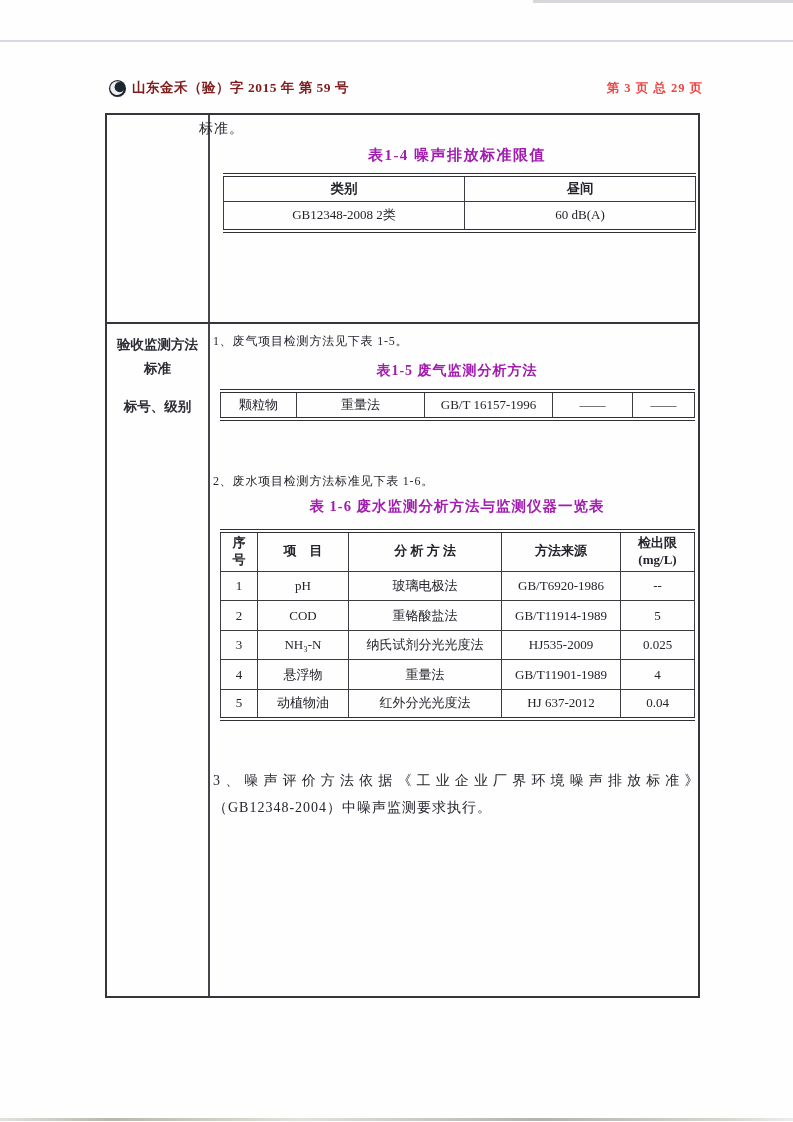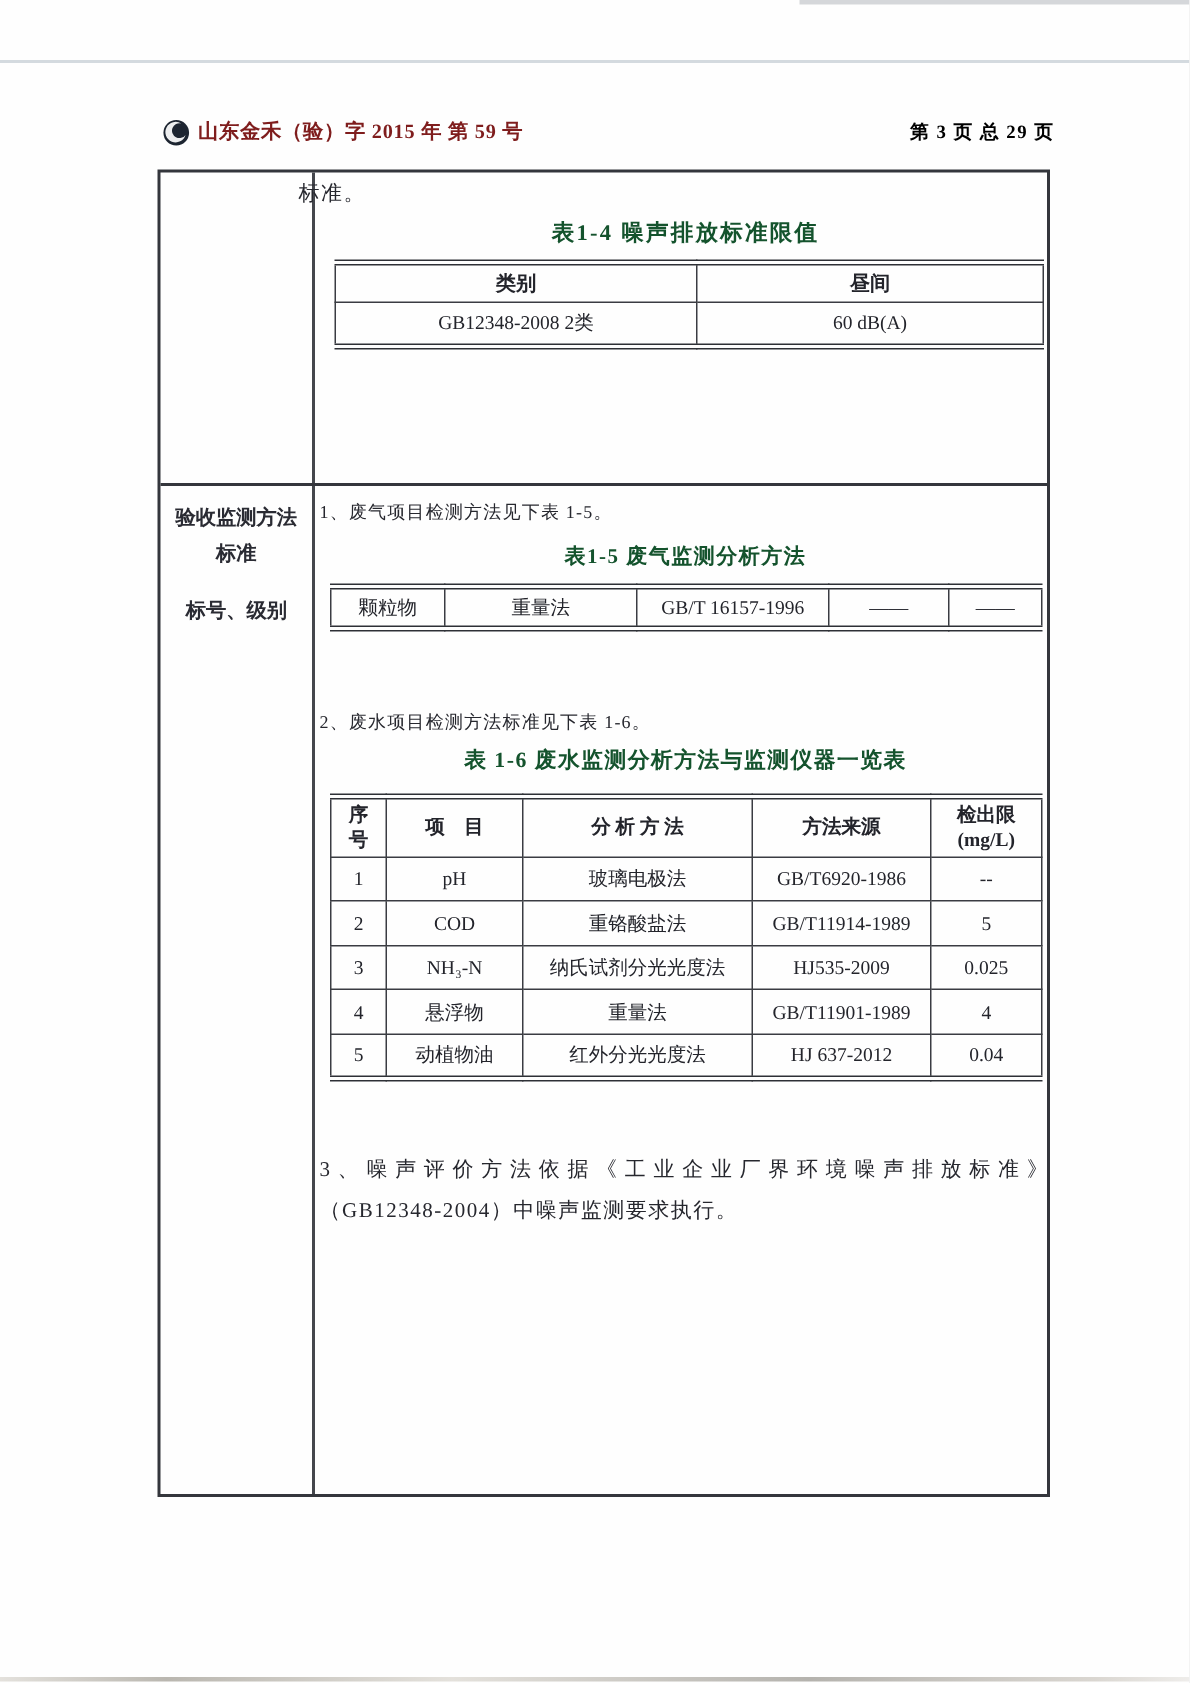--- a/index.html
+++ b/index.html
@@ -17,36 +17,36 @@
   .scan-bottom-edge { position: absolute; left: 0; bottom: 1px; width: 100%; height: 3px;
     background: linear-gradient(90deg, rgba(150,140,120,.25), rgba(118,112,98,.5) 14%,
       rgba(160,150,130,.28) 38%, rgba(108,104,94,.5) 68%, rgba(150,140,124,.35) 92%, rgba(150,140,124,.15));
   }
 
   
   .hdr { position: absolute; left: 108px; right: 90px; top: 77px; height: 22px;
     display: flex; justify-content: space-between; align-items: center; }
   .hdr-left { display: flex; align-items: center; gap: 5px; }
   .hdr-left .txt { font-size: 13.5px; font-weight: bold; letter-spacing: .5px; color: #7f1d1d; }
-  .hdr-right { font-size: 12.5px; font-weight: bold; letter-spacing: 1px; color: #000000; }
+  .hdr-right { font-size: 12.5px; font-weight: bold; letter-spacing: 1px; color: #ef4444; }
   .logo { width: 19px; height: 19px; display: block; }
 
   
   .outer { position: absolute; left: 105px; top: 113px; width: 595px; height: 885px;
     border: 2px solid #34363c; background: transparent; }
   .outer .v-div { position: absolute; left: 101px; top: 0; bottom: 0; width: 1.5px; background: #44464c; }
   .outer .h-div { position: absolute; left: 0; right: 0; top: 207px; height: 1.5px; background: #34363c; }
 
   .left-label { position: absolute; left: 0; top: 218px; width: 101px; text-align: center;
     font-size: 13.5px; font-weight: bold; line-height: 24px; color: #2a2b33; }
   .left-label .gap { height: 14px; }
 
   .intro { position: absolute; left: 92px; top: 5px; font-size: 14px; letter-spacing: 1px; }
 
-  .tbl-title { position: absolute; text-align: center; font-weight: bold; color: #14532d; }
+  .tbl-title { position: absolute; text-align: center; font-weight: bold; color: #a21caf; }
   .t14-title { left: 112px; width: 476px; top: 31px; font-size: 15px; letter-spacing: 1.5px; }
   .t15-title { left: 112px; width: 476px; top: 247px; font-size: 14px; letter-spacing: 1px; }
   .t16-title { left: 112px; width: 476px; top: 382px; font-size: 14.5px; letter-spacing: 1px; }
 
   .item-line { position: absolute; left: 106px; font-size: 12px; letter-spacing: .8px; text-align: right; }
   .item1 { top: 218px; }
   .item2 { top: 358px; }
 
   .item3 { position: absolute; left: 106px; width: 487px; top: 652px; font-size: 14px; line-height: 27px; }
   .item3 .l1 { text-align: justify; text-align-last: justify; letter-spacing: 1.5px; }

